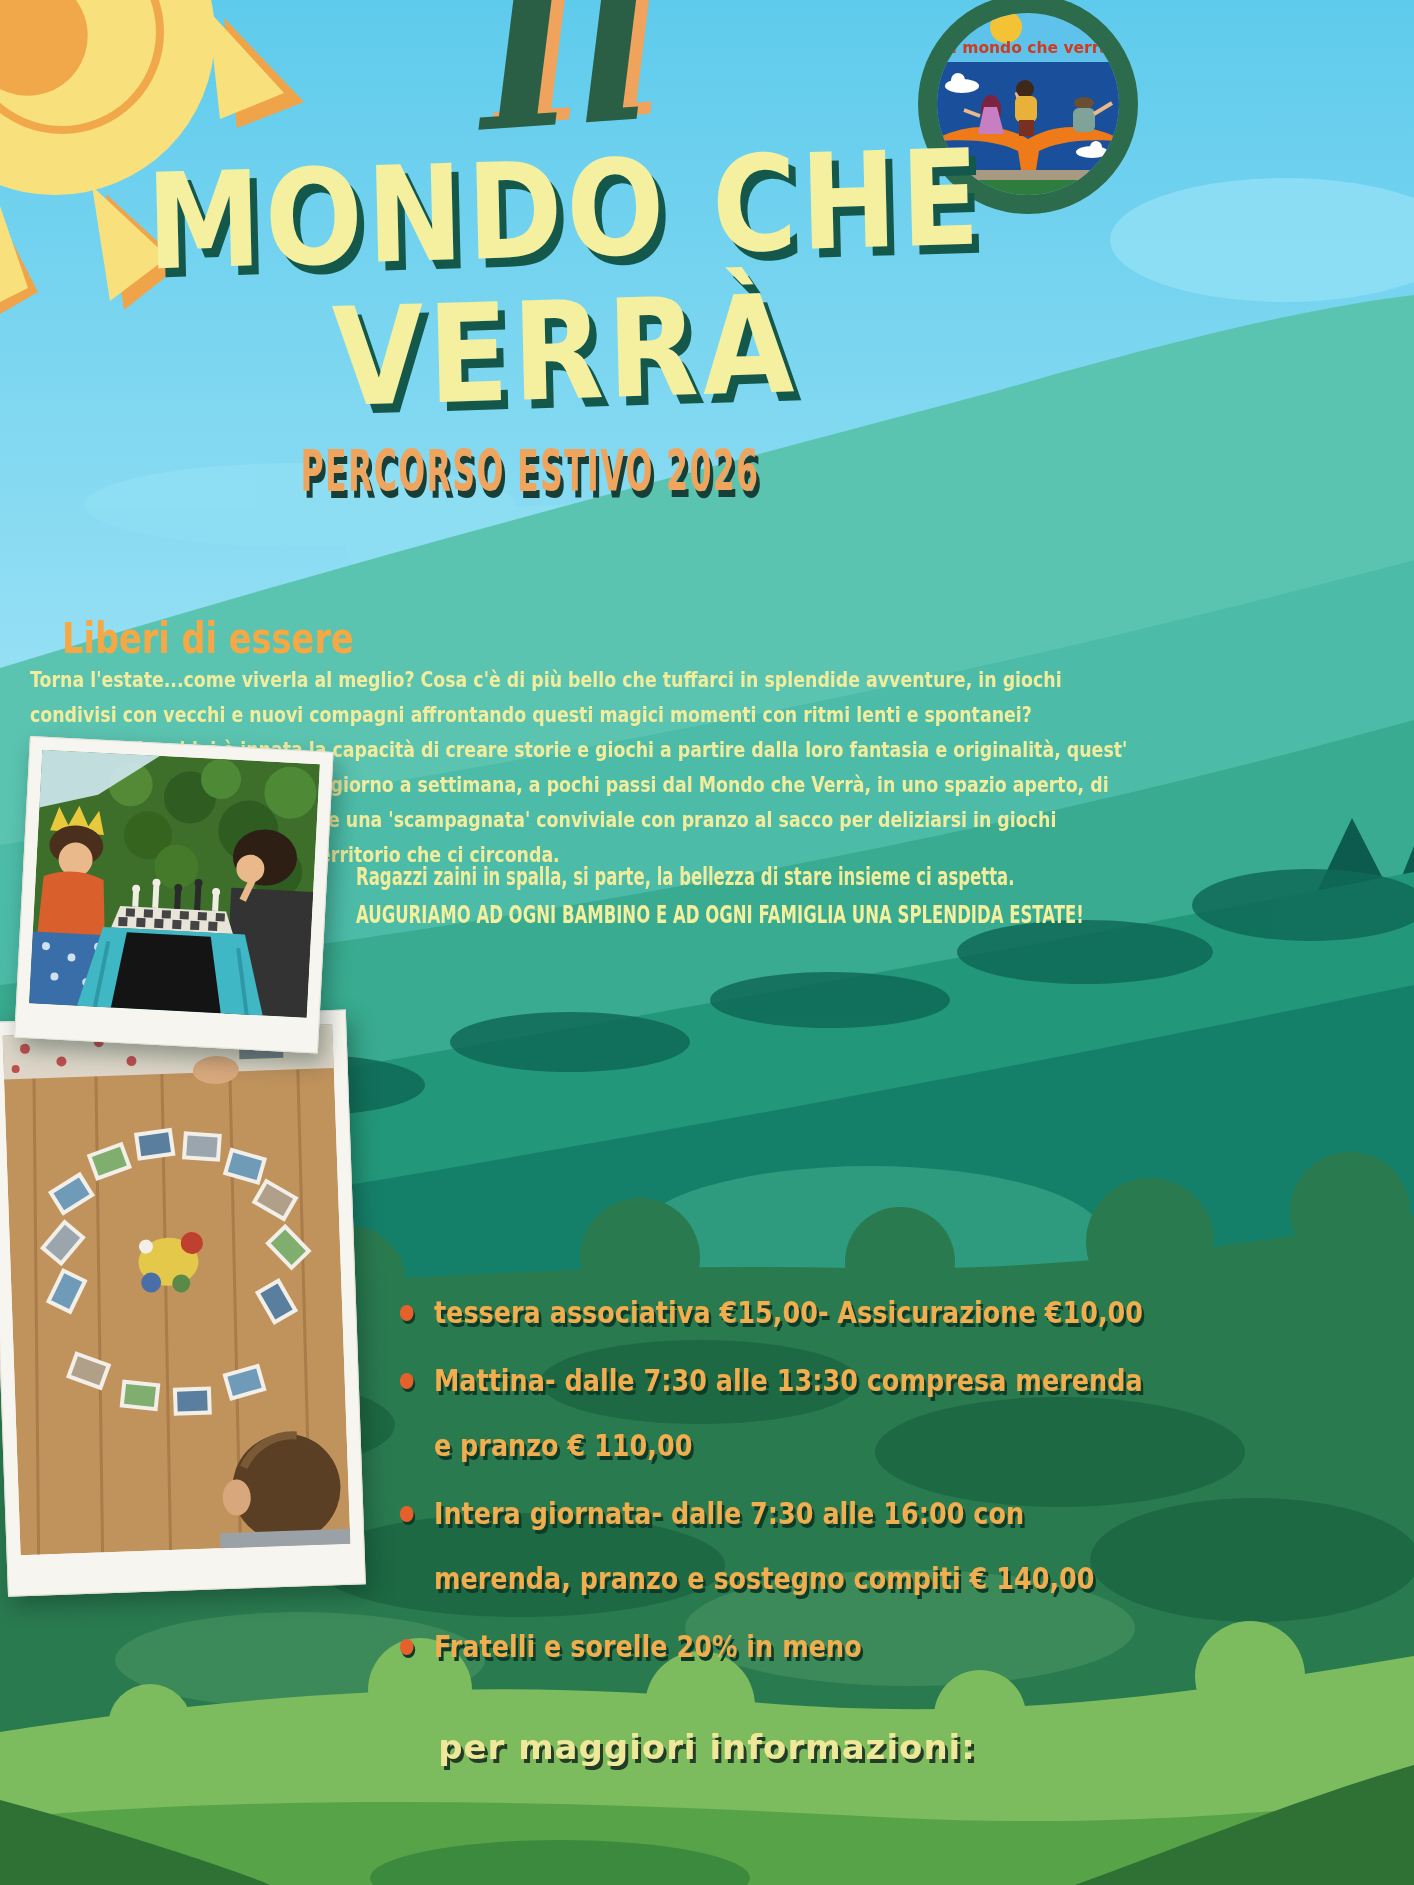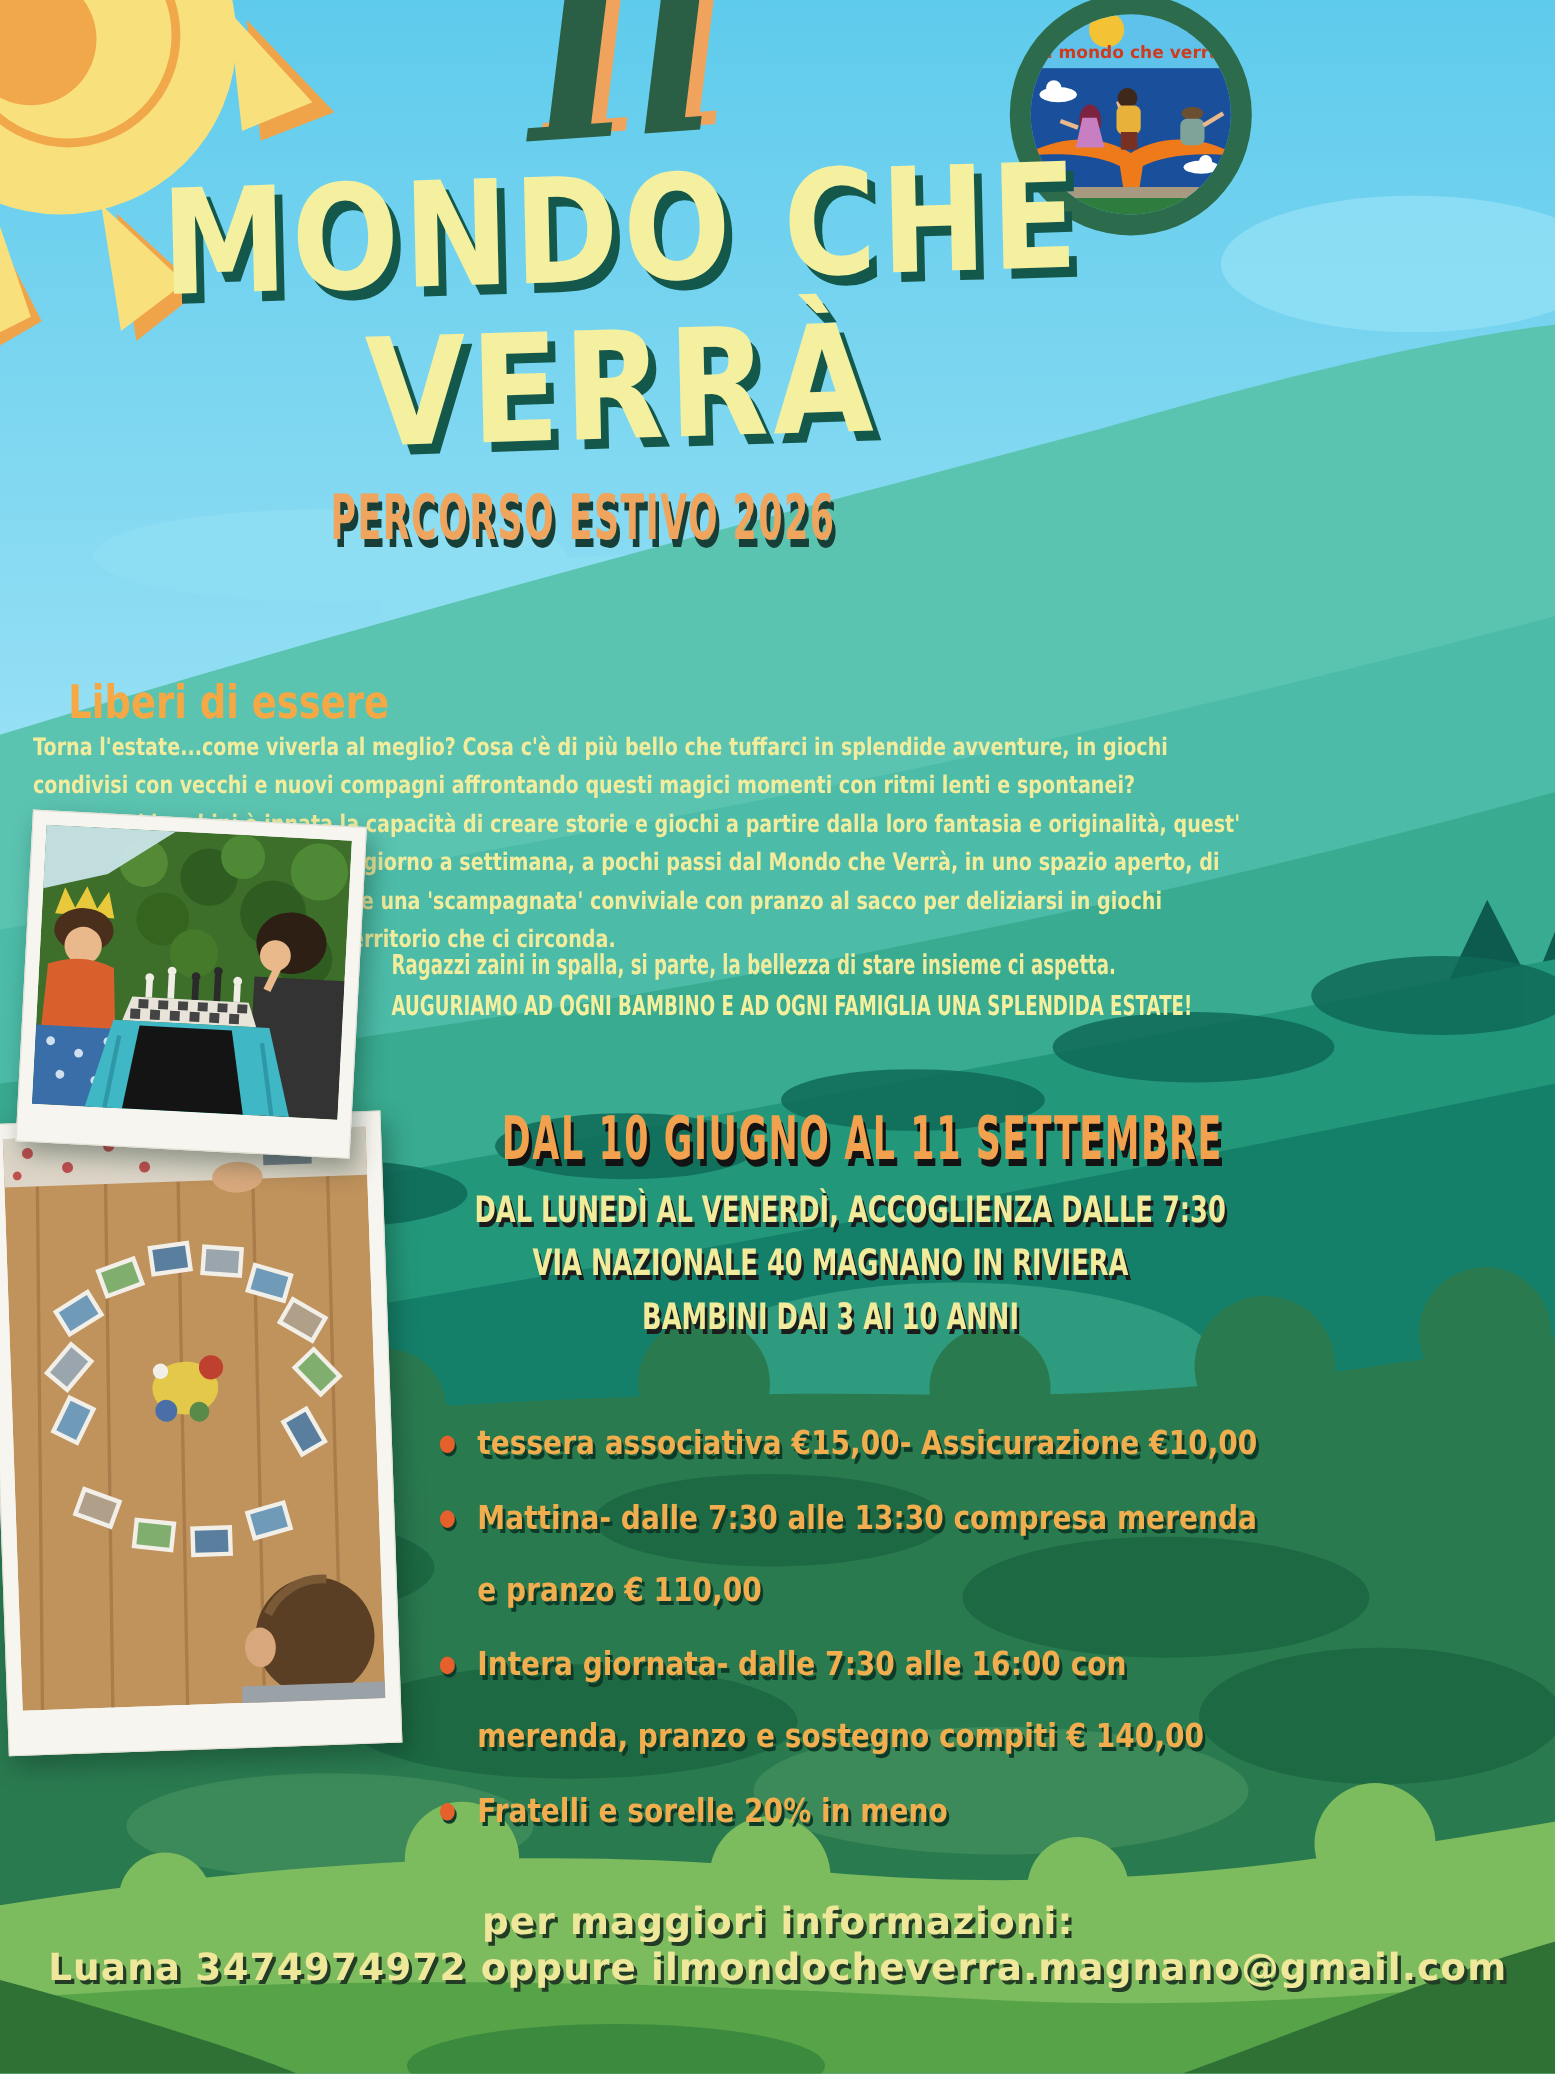--- a/index.html
+++ b/index.html
@@ -381,34 +381,25 @@
           <rect x="178" y="136" width="6" height="16" fill="#f0ede4"></rect>
             <circle cx="181" cy="133" r="4" fill="#f0ede4"></circle>
         </g>
         <path d="M70,174 L212,174 L234,254 L48,254 Z" fill="#3fb7c4"></path>
         <path d="M94,178 L178,178 L192,254 L82,254 Z" fill="#141414"></path>
         <path d="M76,188 L66,254 M206,188 L218,254" stroke="#2f98a6" stroke-width="4"></path>
       </g>
     </svg>
   </div>
 
-  <div class="schedule">
-    <div class="schedule-heading">DAL 10 GIUGNO AL 11 SETTEMBRE</div>
-    <div class="schedule-lines">
-      <div>DAL LUNEDÌ AL VENERDÌ, ACCOGLIENZA DALLE 7:30</div>
-      <div>VIA NAZIONALE 40 MAGNANO IN RIVIERA</div>
-      <div>BAMBINI DAI 3 AI 10 ANNI</div>
-    </div>
-  </div>
 
   <ul class="pricing">
     <li>tessera associativa €15,00- Assicurazione €10,00</li>
     <li>Mattina- dalle 7:30 alle 13:30 compresa merenda e pranzo € 110,00</li>
     <li>Intera giornata- dalle 7:30 alle 16:00 con merenda, pranzo e sostegno compiti € 140,00</li>
     <li>Fratelli e sorelle 20% in meno</li>
   </ul>
 
   <div class="footer">
     <div>per maggiori informazioni:</div>
-    <div>Luana 3474974972 oppure ilmondocheverra.magnano@gmail.com</div>
   </div>
 
 </div>
 
 </body></html>

